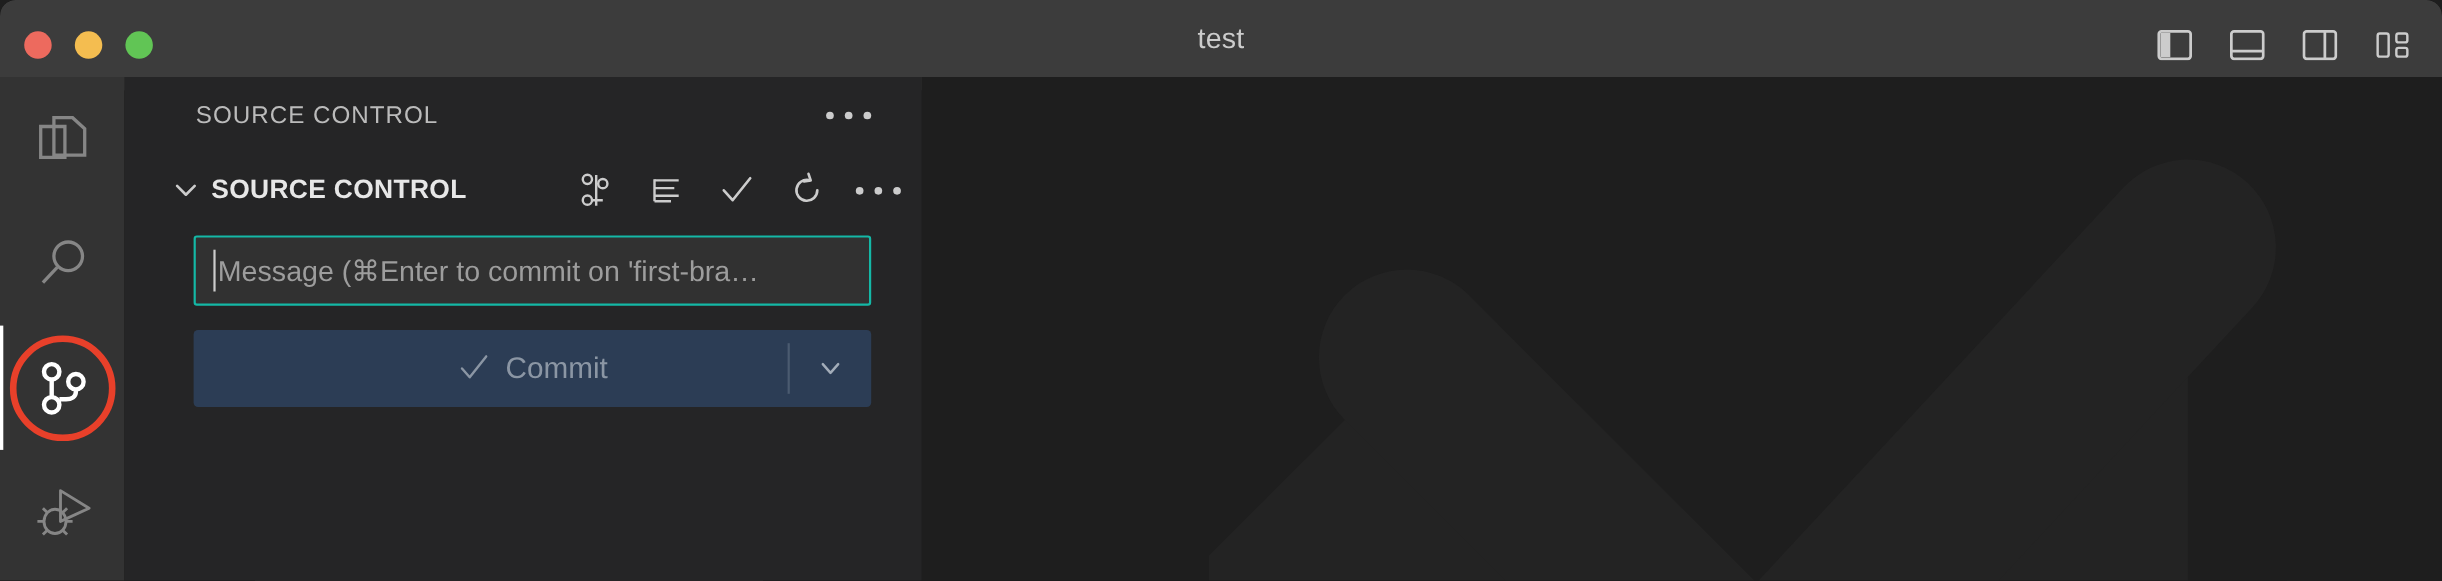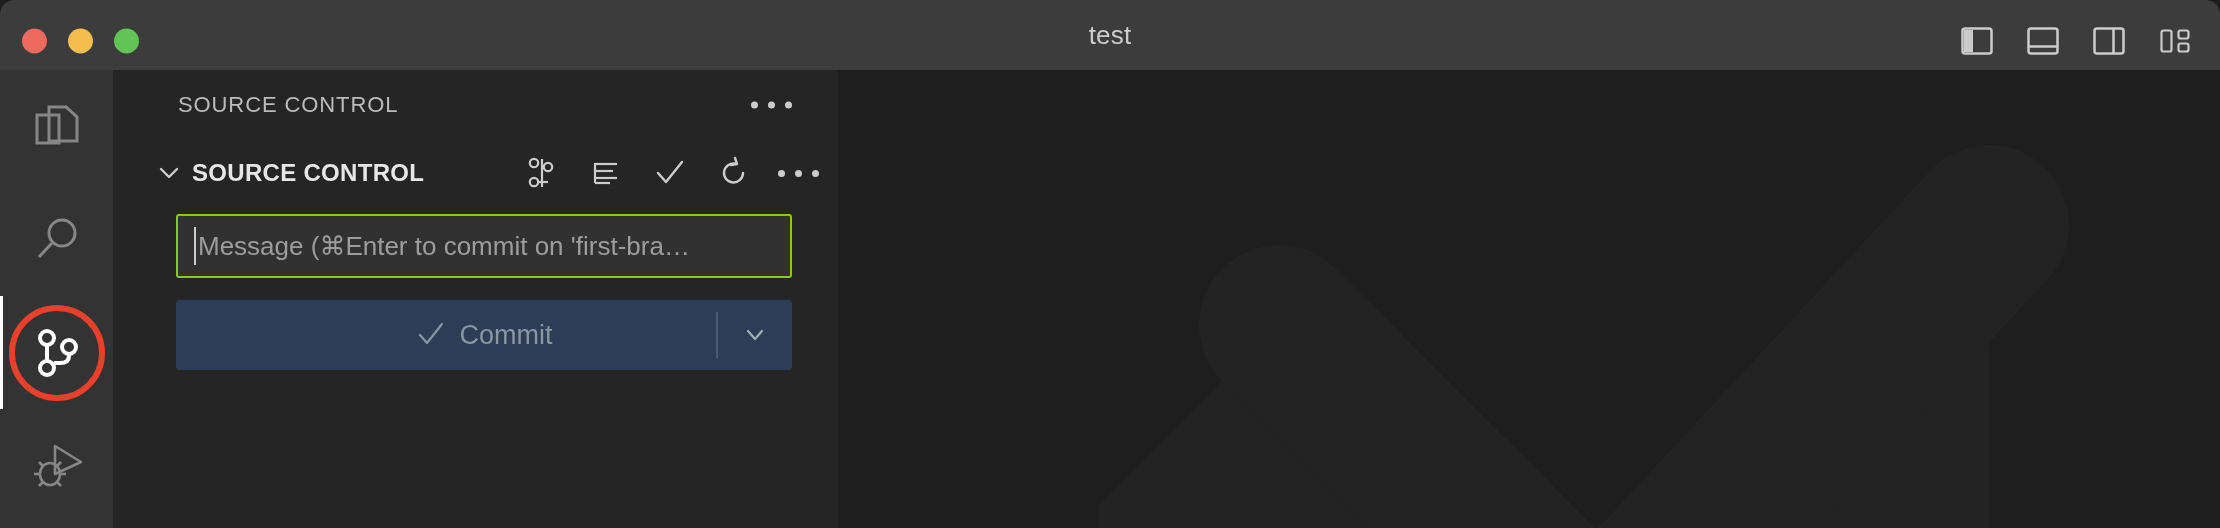--- a/index.html
+++ b/index.html
@@ -129,21 +129,21 @@
     width:40px; height:40px;
     display:flex; align-items:center; justify-content:center;
   }
   .sect-actions .dots { display:flex; gap:10px; align-items:center; }
 
   .msg-wrap { padding:0 46px 0 46px; margin-top:8px; }
   .msg-input {
     position:relative;
     height:64px;
     background:#313131;
-    border:2px solid #84cc16;
+    border:2px solid #14b8a6;
     border-radius:3px;
     display:flex; align-items:center;
     padding-left:16px;
     overflow:hidden;
   }
   .caret {
     width:2px; height:38px; background:#cccccc; flex:none;
     margin-right:2px;
   }
   .msg-input .ph {

